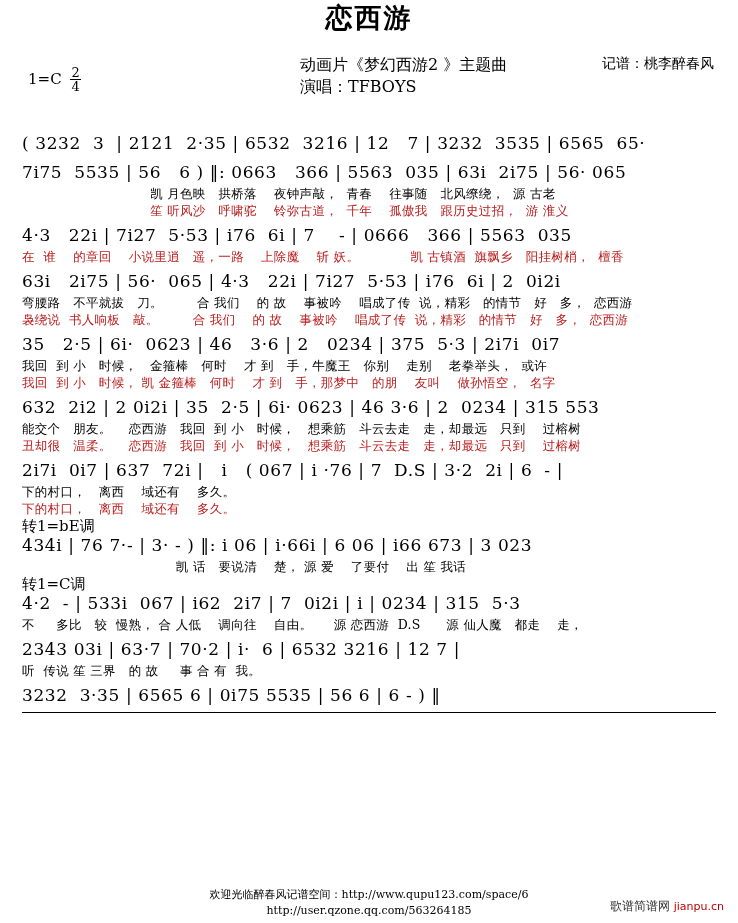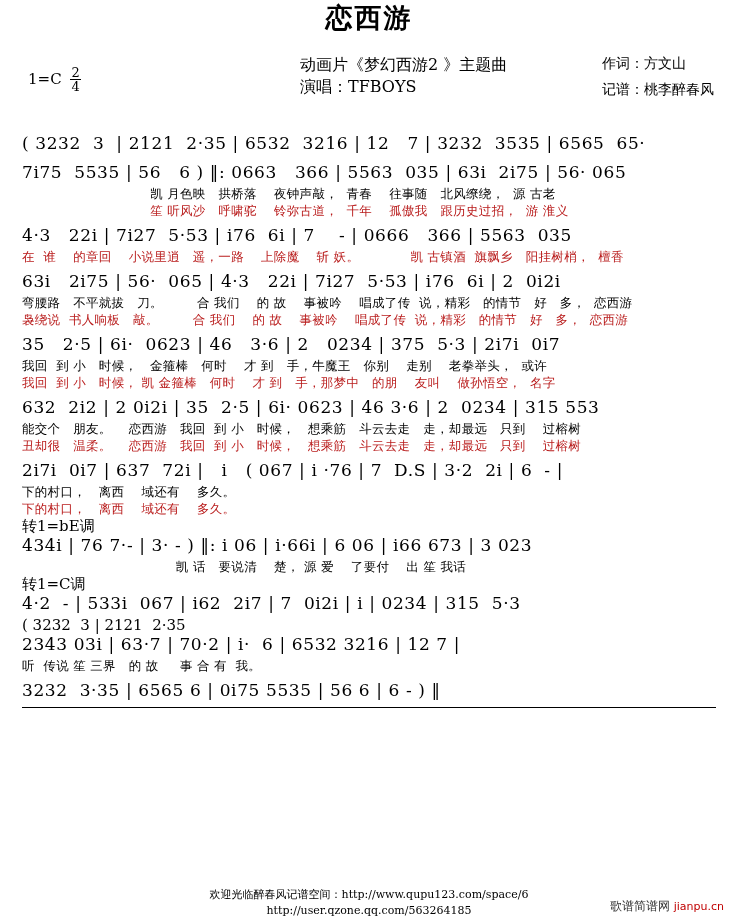--- a/index.html
+++ b/index.html
@@ -128,21 +128,20 @@
         <span class="den">4</span>
       </span>
     </div>
     <div class="credits-mid">
       <div>动画片《梦幻西游2 》主题曲</div>
       <div>
         <span>演唱：</span><span>TFBOYS</span>
       </div>
     </div>
     <div class="credits-right">
-      <div>作词：方文山</div>
       <div>记谱：桃李醉春风</div>
     </div>
   </div>
 
   <div class="music">
 
     <div class="sysline">
       <div class="ann"></div>
       <div class="notes">( 3232  3  | 2121  2·35 | 6532  3216 | 12   7 | 3232  3535 | 6565  65·</div>
       <div class="lyrics"></div>
@@ -193,25 +192,25 @@
     <div class="sysline">
       <div class="ann">转1=bE调</div>
       <div class="notes">434i | 76 7·- | 3· - ) ‖: i 06 | i·66i | 6 06 | i66 673 | 3 023</div>
       <div class="lyrics">                                    凯 话   要说清    楚， 源 爱    了要付    出 笙 我话</div>
       <div class="lyrics lyr2"></div>
     </div>
 
     <div class="sysline">
       <div class="ann">转1=C调</div>
       <div class="notes">4·2  - | 533i  067 | i62  2i7 | 7  0i2i | i | 0234 | 315  5·3</div>
-      <div class="lyrics lyr2"></div>
-    </div>
-
-    <div class="sysline">
-      <div class="ann">( 3232  3 | 2121  2·35</div>
+      <div class="lyrics">不     多比   较  慢熟， 合 人低    调向往    自由。     源 恋西游  D.S      源 仙人魔   都走    走，</div>
+      <div class="lyrics lyr2"></div>
+    </div>
+
+    <div class="sysline">
       <div class="notes">2343 03i | 63·7 | 70·2 | i·  6 | 6532 3216 | 12 7 |</div>
       <div class="lyrics">听  传说 笙 三界   的 故     事 合 有  我。</div>
       <div class="lyrics lyr2"></div>
     </div>
 
     <div class="sysline">
       <div class="ann"></div>
       <div class="notes">3232  3·35 | 6565 6 | 0i75 5535 | 56 6 | 6 - ) ‖</div>
       <div class="lyrics"></div>
       <div class="lyrics lyr2"></div>

